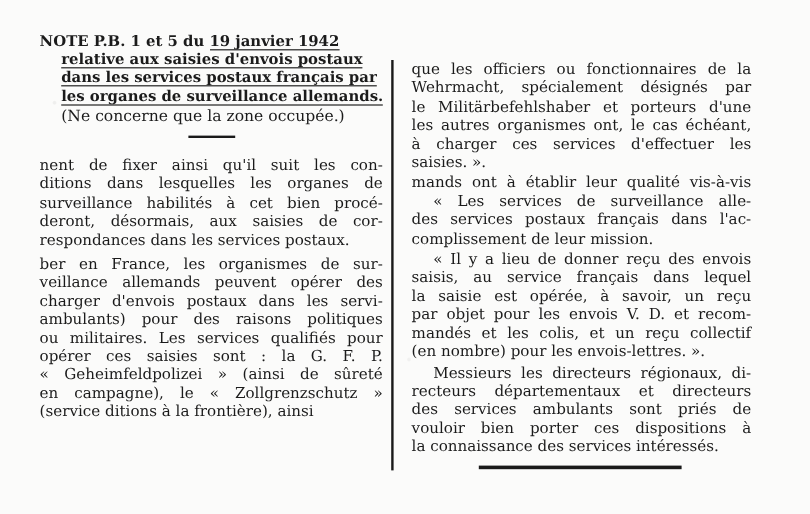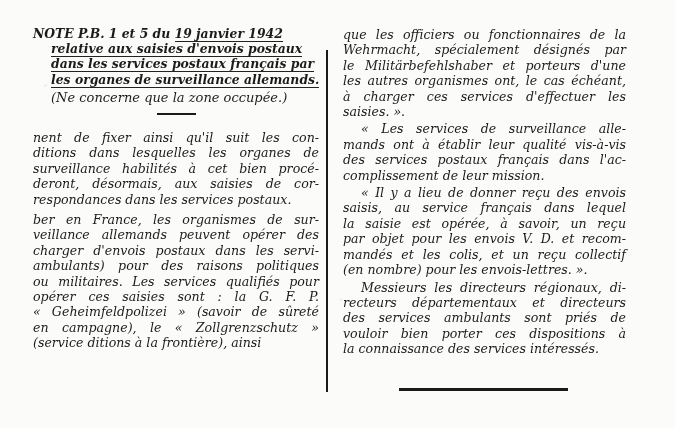--- a/index.html
+++ b/index.html
@@ -7,25 +7,24 @@
     width:675px; height:428px; position:relative; overflow:hidden;
     background:#fbfbfa;
     font-family:"DejaVu Serif", serif;
     color:#1b1b1b;
   }
   .page { position:absolute; left:0; top:0; width:568px; height:428px;
     background:
       radial-gradient(circle at 8% 20%, rgba(0,0,0,0.05) 0 1px, transparent 2px),
       radial-gradient(circle at 60% 70%, rgba(0,0,0,0.04) 0 1px, transparent 2px),
       #fbfbfa;
-    font-style: italic;
   }
   .col { position:absolute; }
   .col-left { left:33px; top:26px; width:286px; }
-  .col-right { left:343px; top:27px; width:283px; }
+  .col-right { left:343px; top:50px; width:283px; }
 
   .hdr { font-weight:bold; font-size:12.4px; line-height:15.2px; }
   .hdr .line { white-space:nowrap; }
   .hdr .indent { padding-left:18px; }
   .hdr .ul { border-bottom:1.4px solid #222; }
   .hdr .date { border-bottom:1.4px solid #222; }
   .sub { font-size:13px; line-height:16px; margin-top:3px; padding-left:18px; white-space:nowrap; }
 
   .rule { position:absolute; background:#1a1a1a; }
   .rule-short { left:157px; top:113px; width:39px; height:2px; }
@@ -63,42 +62,42 @@
           <span class="jl">deront, désormais, aux saisies de cor-</span>
           <span class="jl last">respondances dans les services postaux.</span>
         </div>
       <div class="para" id="lp1" style="margin-top: 5px; text-indent: 0px;">
           <span class="jl">ber en France, les organismes de sur-</span>
           <span class="jl">veillance allemands peuvent opérer des</span>
           <span class="jl">charger d'envois postaux dans les servi-</span>
           <span class="jl">ambulants) pour des raisons politiques</span>
           <span class="jl">ou militaires. Les services qualifiés pour</span>
           <span class="jl">opérer ces saisies sont : la G. F. P.</span>
-          <span class="jl">« Geheimfeldpolizei » (savoir de sûreté</span>
+          <span class="jl">« Geheimfeldpolizei » (ainsi de sûreté</span>
           <span class="jl">en campagne), le « Zollgrenzschutz »</span>
           <span class="jl last">(service ditions à la frontière), ainsi</span>
         </div>
     </div>
   </div>
 
   <div class="rule rule-short"></div>
   <div class="divider"></div>
 
   <div class="col col-right body-text">
     <div class="para noind" id="rp0" style="text-indent: 0px;">
         <span class="jl">que les officiers ou fonctionnaires de la</span>
         <span class="jl">Wehrmacht, spécialement désignés par</span>
         <span class="jl">le Militärbefehlshaber et porteurs d'une</span>
         <span class="jl">les autres organismes ont, le cas échéant,</span>
         <span class="jl">à charger ces services d'effectuer les</span>
         <span class="jl last">saisies. ».</span>
       </div>
     <div class="para" id="rp1" style="text-indent: 0px;">
+        <span class="jl">mands ont à établir leur qualité vis-à-vis</span>
         <span class="jl" style="padding-left: 18px;">« Les services de surveillance alle-</span>
-        <span class="jl">mands ont à établir leur qualité vis-à-vis</span>
         <span class="jl">des services postaux français dans l'ac-</span>
         <span class="jl last">complissement de leur mission.</span>
       </div>
     <div class="para" id="rp2" style="text-indent: 0px;">
         <span class="jl" style="padding-left: 18px;">« Il y a lieu de donner reçu des envois</span>
         <span class="jl">saisis, au service français dans lequel</span>
         <span class="jl">la saisie est opérée, à savoir, un reçu</span>
         <span class="jl">par objet pour les envois V. D. et recom-</span>
         <span class="jl">mandés et les colis, et un reçu collectif</span>
         <span class="jl last">(en nombre) pour les envois-lettres. ».</span>

